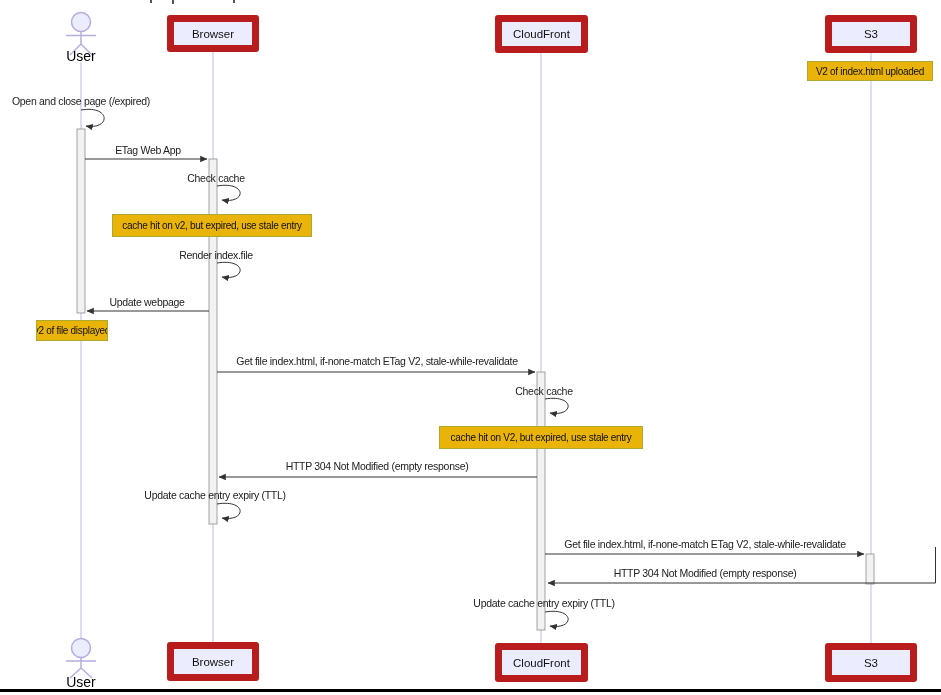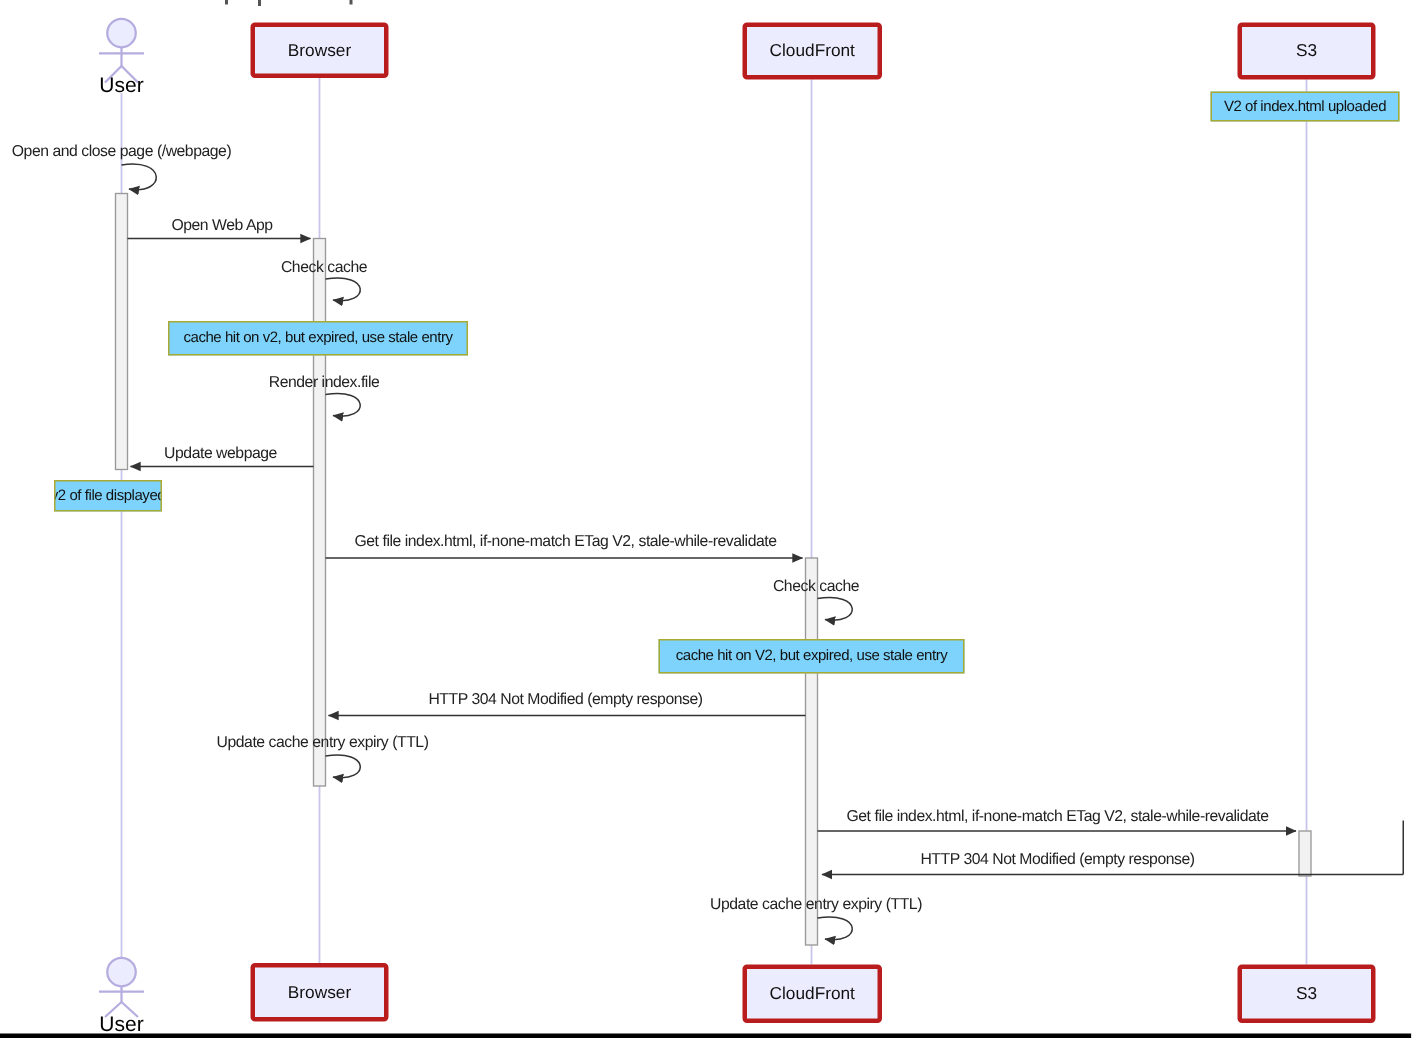--- a/index.html
+++ b/index.html
@@ -3,26 +3,26 @@
 <meta charset="utf-8">
 <style>
   html,body{margin:0;padding:0;background:#fff;}
   #stage{
     position:relative;width:941px;height:695px;background:#ffffff;overflow:hidden;
     font-family:"Liberation Sans","DejaVu Sans",sans-serif;color:#1a1a1a;
   }
   #diagram-svg{position:absolute;left:0;top:0;}
   .pbox{
     position:absolute;display:flex;align-items:center;justify-content:center;
-    background:#ECECFF;border:3px solid #b91c1c;border-radius:3px;
+    background:#ECECFF;border:7px solid #b91c1c;border-radius:3px;
     font-size:11.5px;color:#111;box-sizing:border-box;
   }
   .note{
     position:absolute;display:flex;align-items:center;justify-content:center;
-    background:#7dd3fc;border:1px solid #AAAA33;
+    background:#eab308;border:1px solid #AAAA33;
     font-size:10px;letter-spacing:-0.3px;color:#111;box-sizing:border-box;
     white-space:nowrap;overflow:hidden;
   }
   .msg{
     position:absolute;transform:translateX(-50%);white-space:nowrap;
     font-size:10.5px;letter-spacing:-0.3px;color:#222;
   }
   .actor-label{
     position:absolute;transform:translateX(-50%);white-space:nowrap;
     font-size:14px;color:#000;
@@ -110,22 +110,22 @@
   </div>
 
   <div class="actor-label" style="left:81px;top:48px;">User</div>
   <div class="actor-label" style="left:81px;top:674px;">User</div>
 
   <div class="note" style="left:807px;top:61px;width:126px;height:20px;">V2 of index.html uploaded</div>
   <div class="note" style="left:112px;top:214px;width:200px;height:23px;">cache hit on v2, but expired, use stale entry</div>
   <div class="note" style="left:36px;top:320px;width:72px;height:21px;">v2 of file displayed</div>
   <div class="note" style="left:439px;top:426px;width:204px;height:23px;">cache hit on V2, but expired, use stale entry</div>
 
-  <div class="msg" style="left:81px;top:95px;">Open and close page (/webpage)</div>
-  <div class="msg" style="left:148px;top:144px;">Open Web App</div>
+  <div class="msg" style="left:81px;top:95px;">Open and close page (/expired)</div>
+  <div class="msg" style="left:148px;top:144px;">ETag Web App</div>
   <div class="msg" style="left:216px;top:172px;">Check cache</div>
   <div class="msg" style="left:216px;top:249px;">Render index.file</div>
   <div class="msg" style="left:147px;top:296px;">Update webpage</div>
   <div class="msg" style="left:377px;top:355px;">Get file index.html, if-none-match ETag V2, stale-while-revalidate</div>
   <div class="msg" style="left:544px;top:385px;">Check cache</div>
   <div class="msg" style="left:377px;top:460px;">HTTP 304 Not Modified (empty response)</div>
   <div class="msg" style="left:215px;top:489px;">Update cache entry expiry (TTL)</div>
   <div class="msg" style="left:705px;top:538px;">Get file index.html, if-none-match ETag V2, stale-while-revalidate</div>
   <div class="msg" style="left:705px;top:567px;">HTTP 304 Not Modified (empty response)</div>
   <div class="msg" style="left:544px;top:597px;">Update cache entry expiry (TTL)</div>

